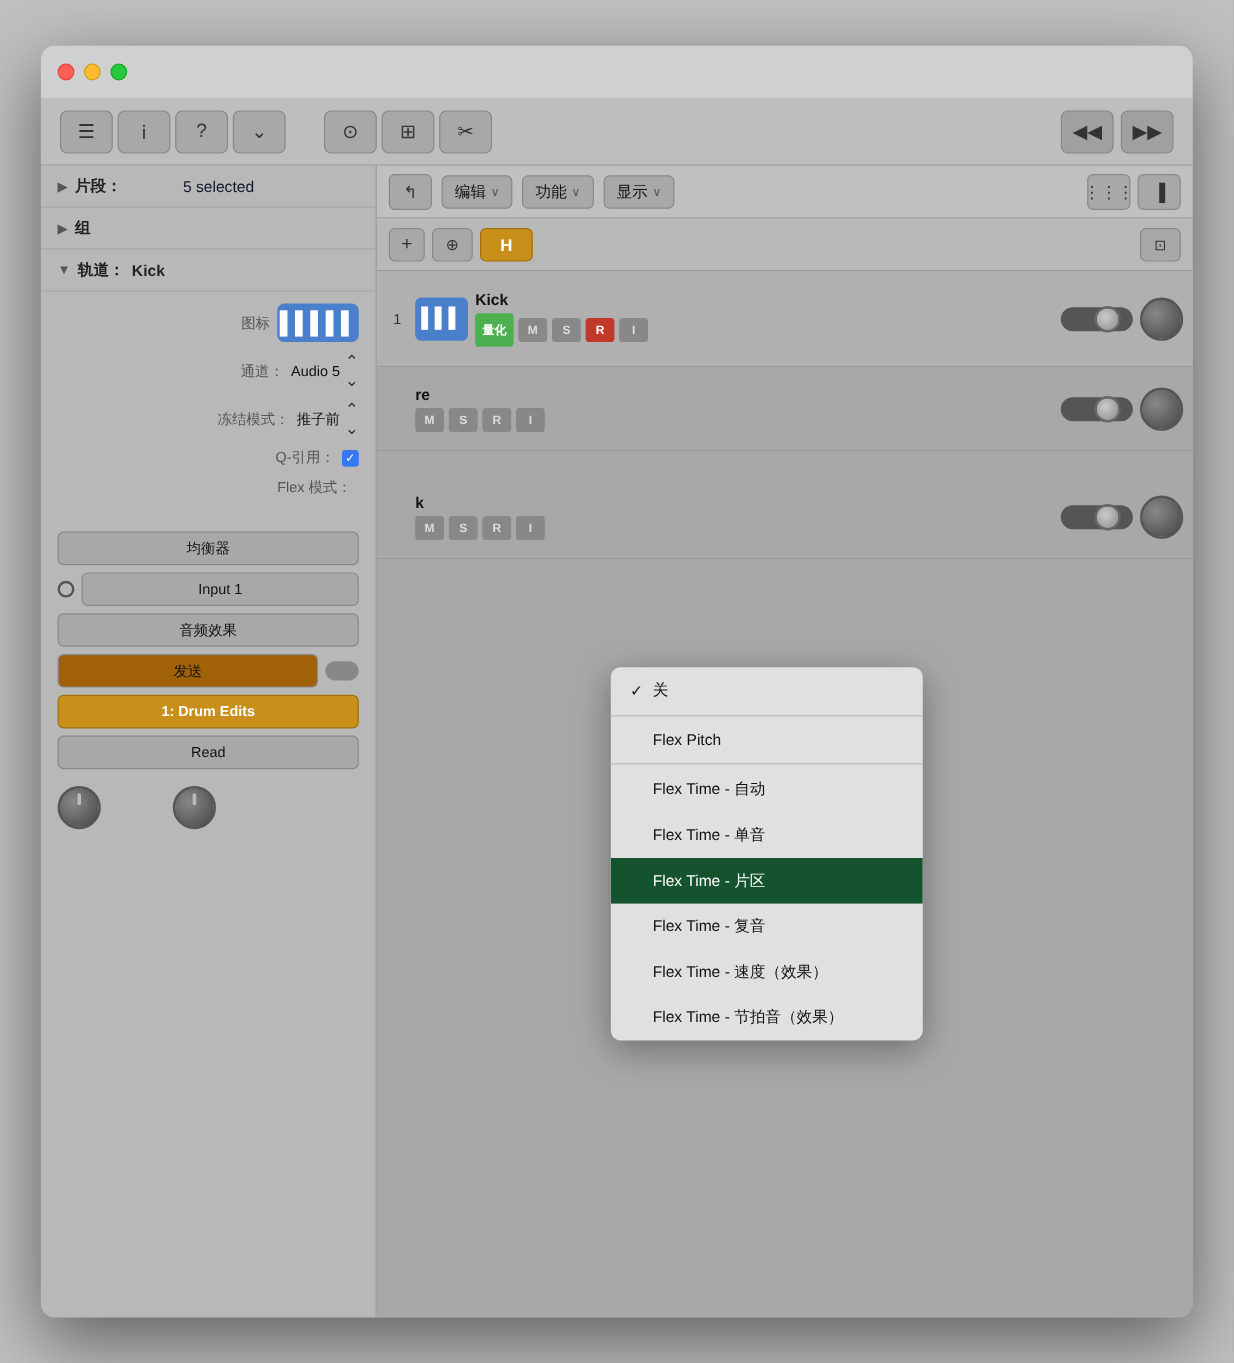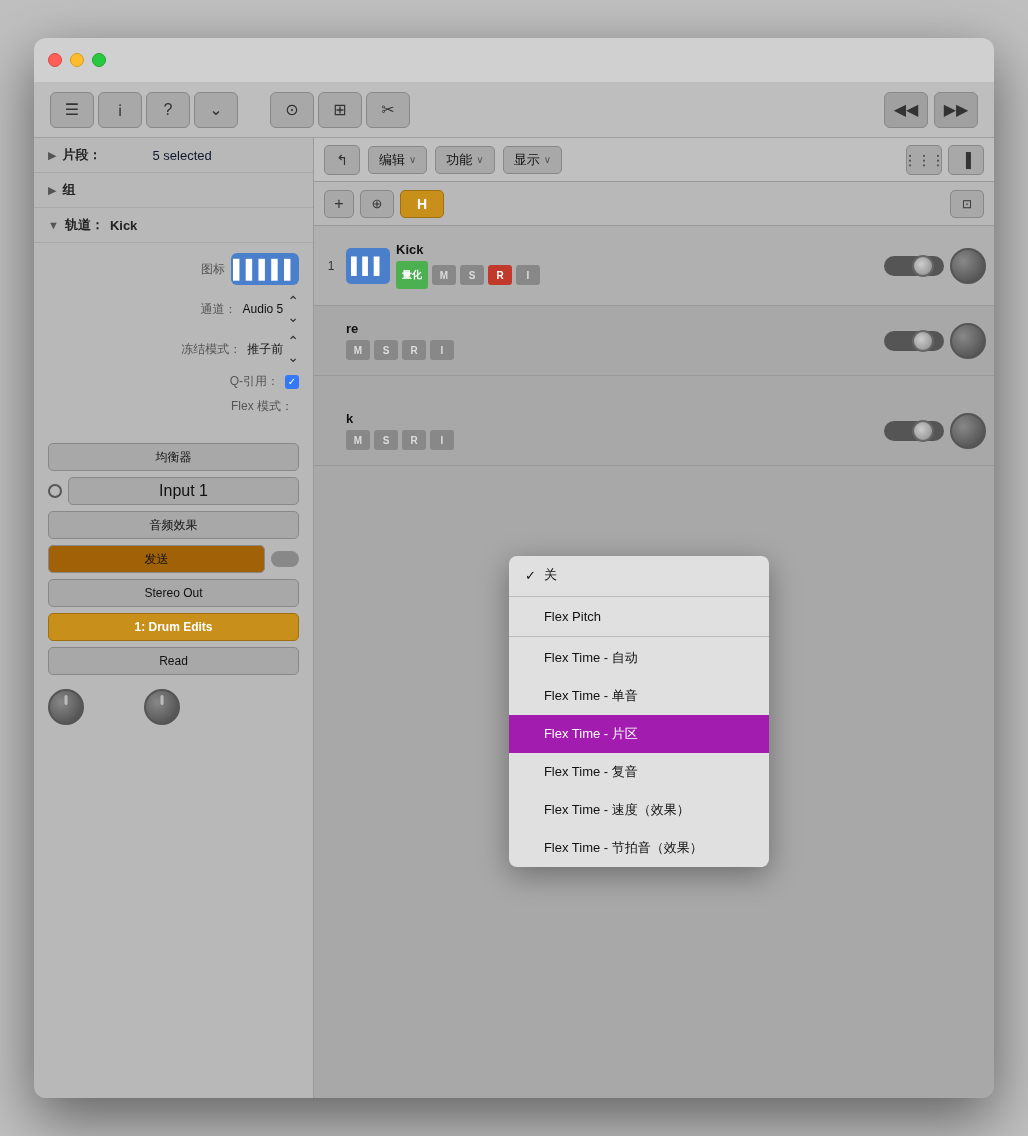--- a/index.html
+++ b/index.html
@@ -212,21 +212,21 @@
       border-radius: 50%;
     }
     .slot-label {
       height: 28px;
       background: #a8a8a8;
       border: 1px solid #888;
       border-radius: 5px;
       display: flex;
       align-items: center;
       justify-content: center;
-      font-size: 16px;
+      font-size: 12px;
       color: #111;
       cursor: pointer;
       flex: 1;
     }
     .send-row {
       display: flex;
       align-items: center;
       gap: 6px;
     }
     .send-label {
@@ -547,21 +547,21 @@
     }
     .menu-option {
       padding: 10px 16px;
       font-size: 13px;
       color: #111;
       cursor: pointer;
       display: flex;
       align-items: center;
       gap: 8px;
     }
-    .menu-option.selected { background: #a21caf; color: white; text-align: center; }
+    .menu-option.selected { background: #14532d; color: white; text-align: center; }
     .menu-option .check { font-size: 13px; }
     .menu-divider {
       height: 1px;
       background: #bbb;
       margin: 2px 0;
     }
   </style>
 </head>
 <body>
 
@@ -674,21 +674,20 @@
         <div class="mixer-btn">均衡器</div>
         <div class="input-row">
           <div class="input-dot"></div>
           <div class="slot-label">Input 1</div>
         </div>
         <div class="mixer-btn">音频效果</div>
         <div class="send-row">
           <div class="send-label">发送</div>
           <div class="send-toggle"></div>
         </div>
-        <div class="stereo-btn">Stereo Out</div>
         <div class="drum-edits-btn">1: Drum Edits</div>
         <div class="read-btn">Read</div>
       </div>
 
       <div class="knob-row">
         <div class="knob"></div>
         <div style="width:20px;"></div>
         <div class="knob"></div>
       </div>
     </div>

